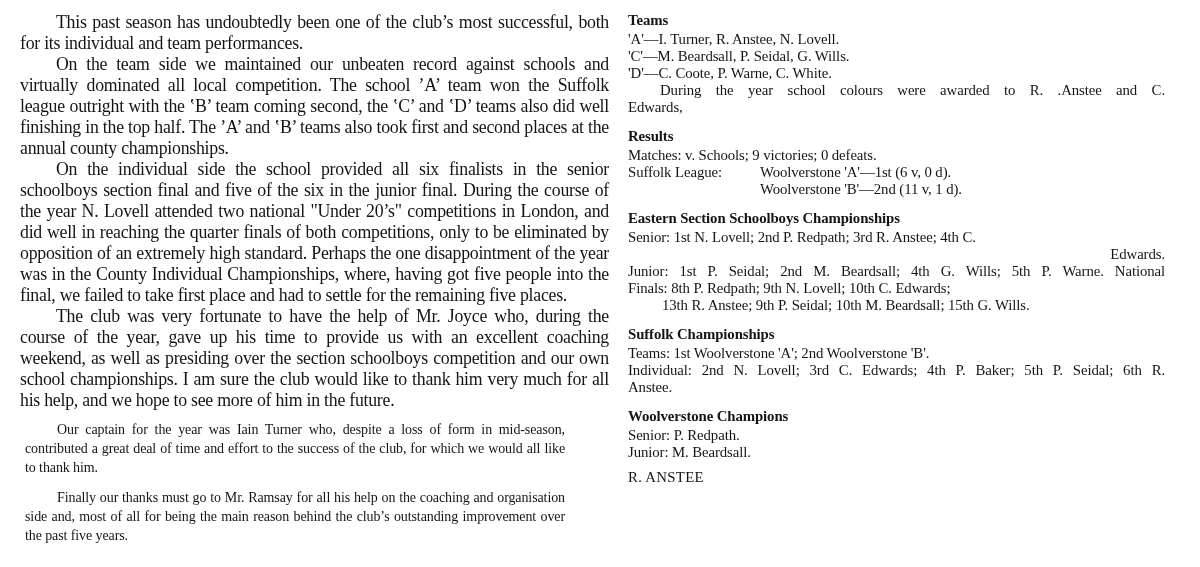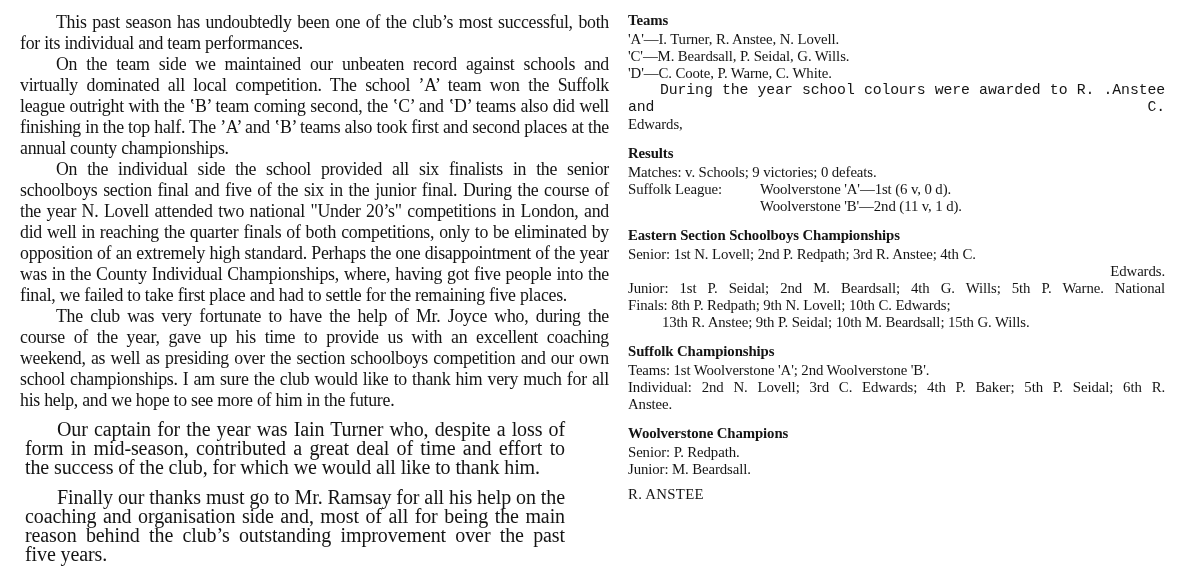--- a/index.html
+++ b/index.html
@@ -19,41 +19,41 @@
   .col-left p.main {
     margin: 0;
     font-size: 17.8px;
     line-height: 21px;
     letter-spacing: -0.25px;
     text-align: justify;
     text-indent: 36px;
   }
   .col-left p.small {
     margin: 9px 44px 0 5px;
-    font-size: 20px;
+    font-size: 14px;
     line-height: 19px;
     letter-spacing: -0.1px;
     text-align: justify;
     text-indent: 32px;
   }
   .col-left p.small + p.small { margin-top: 11px; }
 
   
   .col-right {
     position: absolute; left: 628px; top: 12px; width: 537px;
     font-size: 14.8px;
     line-height: 17px;
     letter-spacing: -0.1px;
   }
   .sec { margin-top: 12px; }
   .sec.first { margin-top: 0; }
   .hd { font-weight: bold; margin-bottom: 2px; }
   .ln { margin: 0; }
   .stretch { text-align: justify; text-align-last: justify; }
-  .ind-colours { text-indent: 32px; font-family: Liberation Mono, monospace; }
+  .ind-colours { text-indent: 32px; }
   .ind-sm { padding-left: 22px; text-align: right; }
   .ind-md { padding-left: 34px; }
   .league-lbl { display: inline-block; width: 132px; }
   .league-cont { padding-left: 132px; }
   .signature {
     margin-top: 8px;
     text-align: left;
     letter-spacing: 0.3px;
   }
 </style>

